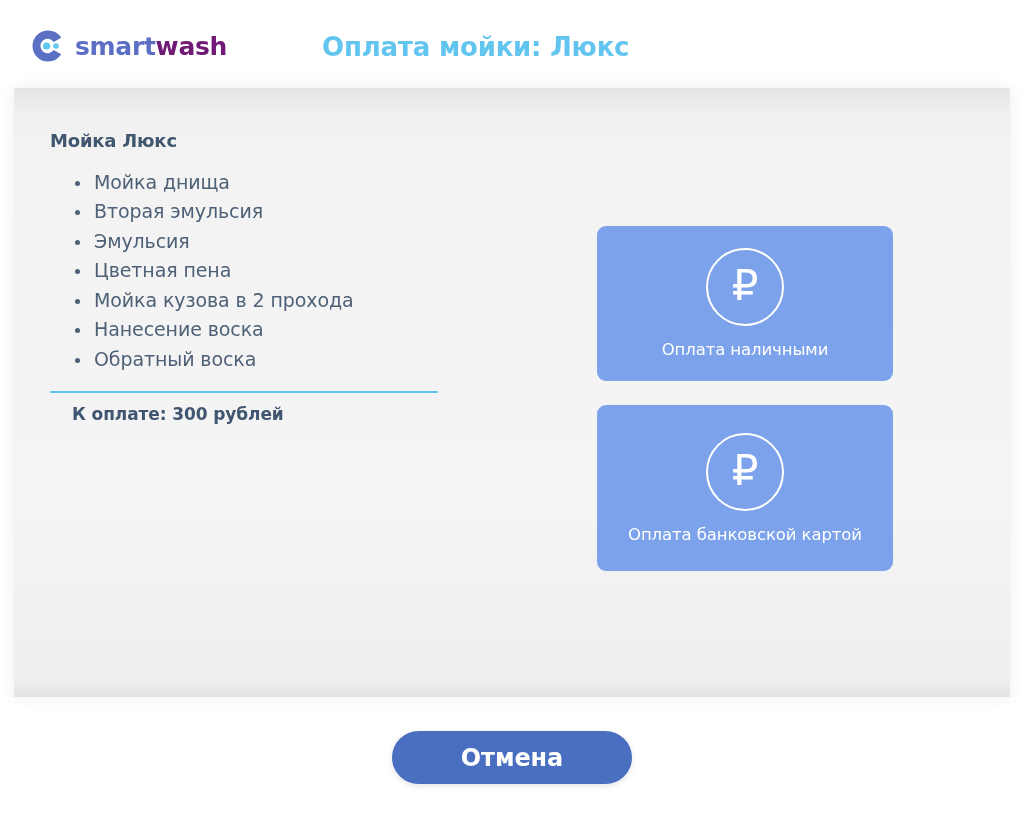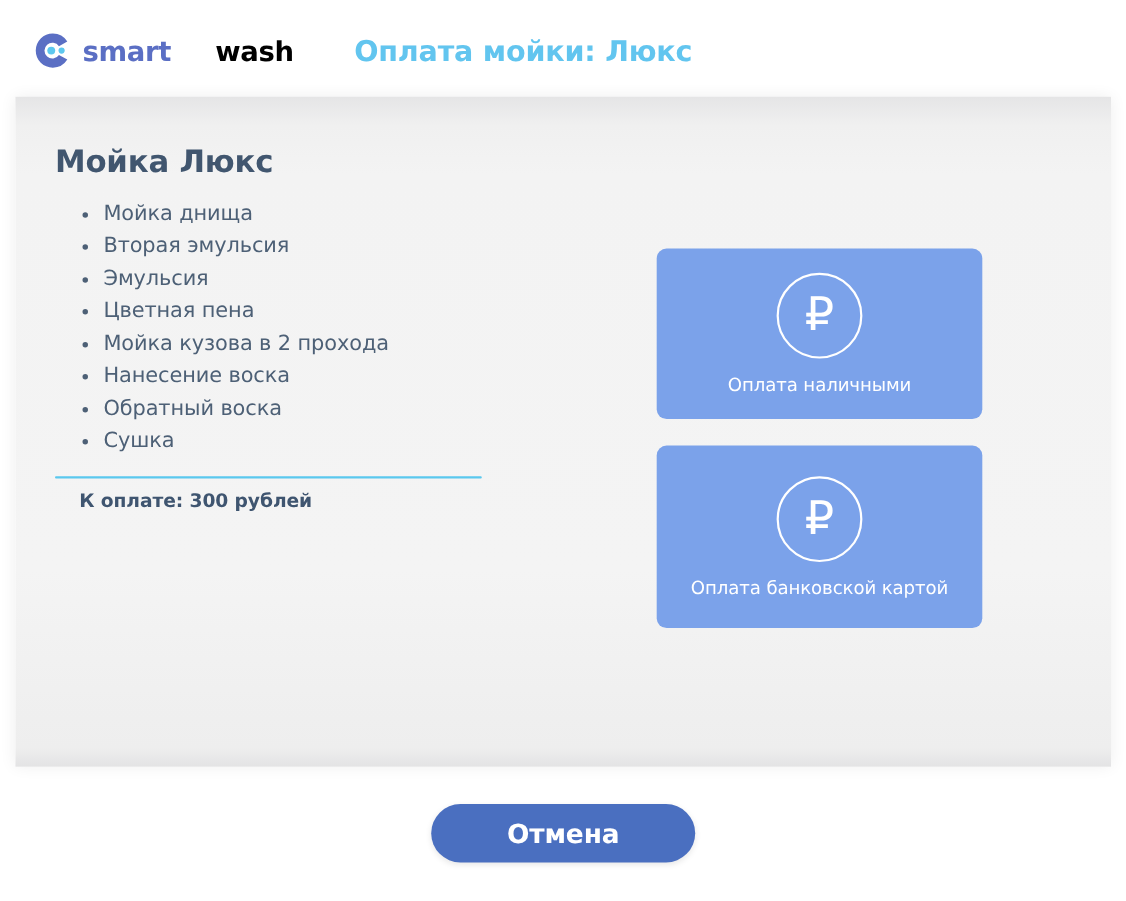--- a/index.html
+++ b/index.html
@@ -39,21 +39,21 @@
   }
   #brand-text {
     margin-left: 9px;
     font-size: 25px;
     font-weight: 700;
     letter-spacing: -0.3px;
     line-height: 1;
     white-space: nowrap;
   }
   .brand-smart { color: #5b6fc4; }
-  .brand-wash  { color: #000000; margin-left: 40px; }
+  .brand-wash  { color: #701a75; }
 
   #page-title {
     position: absolute;
     left: 322px;
     top: 32px;
     font-size: 26px;
     font-weight: 600;
     color: #62c5ef;
     letter-spacing: -0.2px;
     white-space: nowrap;
@@ -71,21 +71,21 @@
   }
 
   
   #wash-details {
     position: absolute;
     left: 50px;
     top: 130px;
     width: 400px;
   }
   #wash-title {
-    font-size: 28px;
+    font-size: 18px;
     font-weight: 700;
     color: #41566f;
     letter-spacing: -0.2px;
     margin: 0 0 10px 0;
     line-height: 1.2;
   }
   #service-list {
     list-style: none;
     margin: 16px;
     padding: 0;
@@ -215,21 +215,20 @@
   <h1 id="wash-title">Мойка Люкс</h1>
 
   <ul id="service-list">
     <li>Мойка днища</li>
     <li>Вторая эмульсия</li>
     <li>Эмульсия</li>
     <li>Цветная пена</li>
     <li>Мойка кузова в 2 прохода</li>
     <li>Нанесение воска</li>
     <li>Обратный воска</li>
-    <li>Сушка</li>
   </ul>
 
   <div id="price-divider"></div>
   <div id="price-text">К оплате: 300 рублей</div>
 </div>
 
 <button id="pay-cash" class="pay-btn">
   <span class="coin-icon">
     <span class="coin-glyph">₽</span>
   </span>

